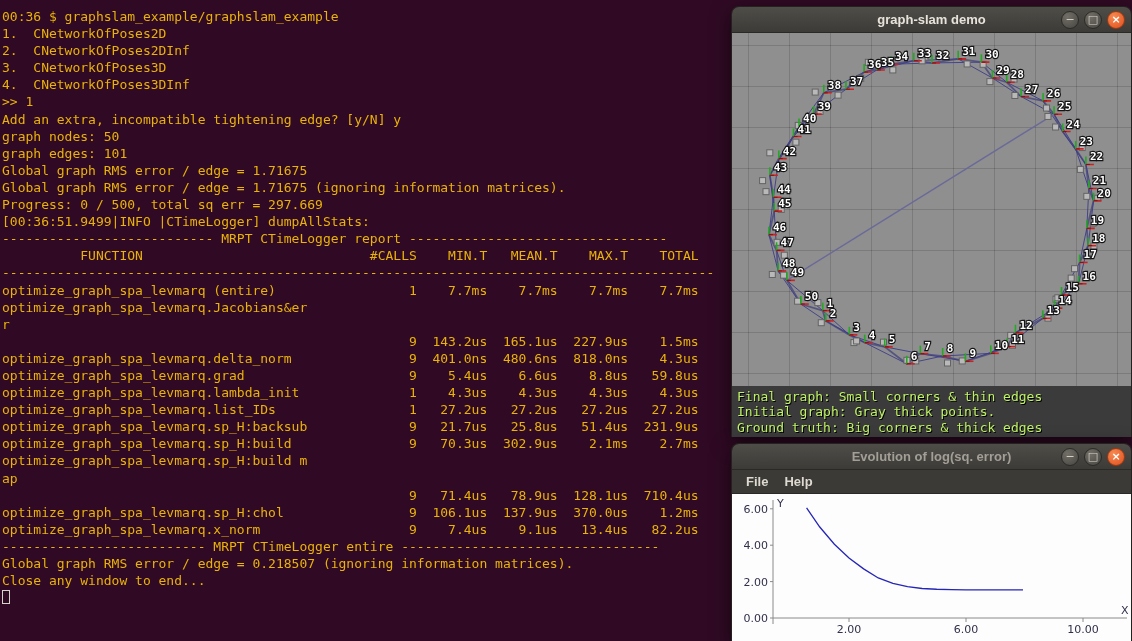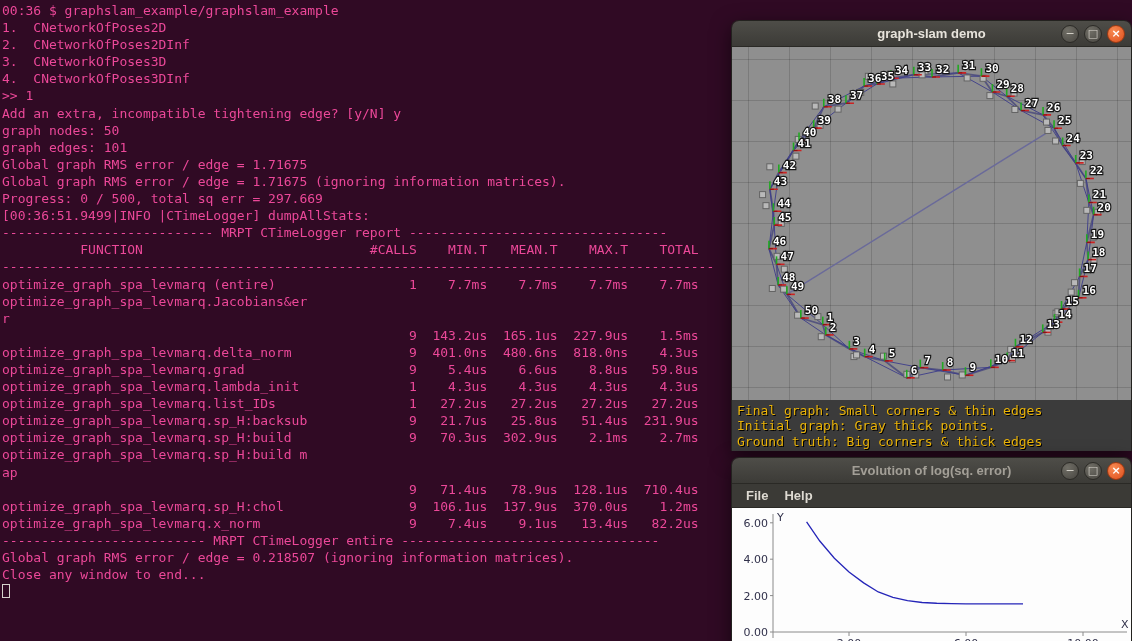--- a/index.html
+++ b/index.html
@@ -1,28 +1,28 @@
 <!DOCTYPE html>
 <html><head>
 <meta charset="utf-8">
 <style>
   * { margin:0; padding:0; box-sizing:border-box; }
   html,body { width:1132px; height:641px; overflow:hidden; background:#300A24; }
   .screen { position:relative; width:1132px; height:641px; background:#300A24; overflow:hidden;
             font-family:"DejaVu Sans Mono", monospace; }
 
   
-  .terminal { position:absolute; inset:0; padding:2px 0 0 2px; color:#ec4899;
+  .terminal { position:absolute; inset:0; padding:8px 0 0 2px; color:#eab308;
               font-size:13px; line-height:17.1px; }
   .terminal .tline { white-space:pre; height:17.1px; }
   .cursor { display:inline-block; width:8px; height:14px; border:1px solid #D6D3CD; margin-top:1px; }
 
   
   .win { position:absolute; border-radius:8px 8px 0 0; box-shadow:0 6px 20px rgba(0,0,0,.55);
-         overflow:hidden; border:1px solid #23221f; border-bottom:none;margin-top:14px; }
+         overflow:hidden; border:1px solid #23221f; border-bottom:none; }
   .titlebar { height:26px; background:linear-gradient(#4e4d48,#3c3b37);
               border-bottom:1px solid #2a2925; position:relative;
               display:flex; align-items:center; justify-content:center; }
   .titlebar .title { font-family:"Liberation Sans", sans-serif; font-weight:bold;
                      font-size:13px; color:#E7E3DB; }
   .titlebar.inactive .title { color:#A39F97; }
   .winbtns { position:absolute; right:6px; top:4px; display:flex; gap:5px; }
   .wbtn { width:18px; height:18px; border-radius:50%;
           background:radial-gradient(circle at 35% 30%, #716f67, #474540);
           border:1px solid #2c2b27; color:#D9D5CD; font-size:11px; line-height:16px;
@@ -32,21 +32,21 @@
 
   
   .graph-win { left:731px; top:6px; width:401px; height:431px; }
   .graph-canvas { position:relative; width:401px; height:405px; background:#8F8F8F;
     background-image:
       linear-gradient(to right, rgba(50,50,50,.22) 1px, transparent 1px),
       linear-gradient(to bottom, rgba(50,50,50,.22) 1px, transparent 1px);
     background-size:41px 41px; background-position:16px 12px; }
   .graph-canvas svg { position:absolute; left:0; top:0; }
   .graph-overlay { position:absolute; left:0; right:0; bottom:0; height:52px;
-                   background:#3B3B3B; padding:3px 5px; color:#eab308;
+                   background:#3B3B3B; padding:3px 5px; color:#bef264;
                    font-size:13px; line-height:15.4px; white-space:pre;
                    text-shadow:1px 1px 0 #000; }
 
   
   .plot-win { left:731px; top:443px; width:401px; height:200px; }
   .menubar { height:24px; background:#3B3A36; border-bottom:1px solid #2a2925;
              display:flex; align-items:center; padding:0 6px;
              font-family:"Liberation Sans", sans-serif; font-size:13px; color:#DEDAD2;font-weight:bold; }
   .menubar .mitem { padding:2px 8px; border-radius:3px; }
   .plot-area { width:401px; height:149px; background:#FDFDFD; position:relative; }

